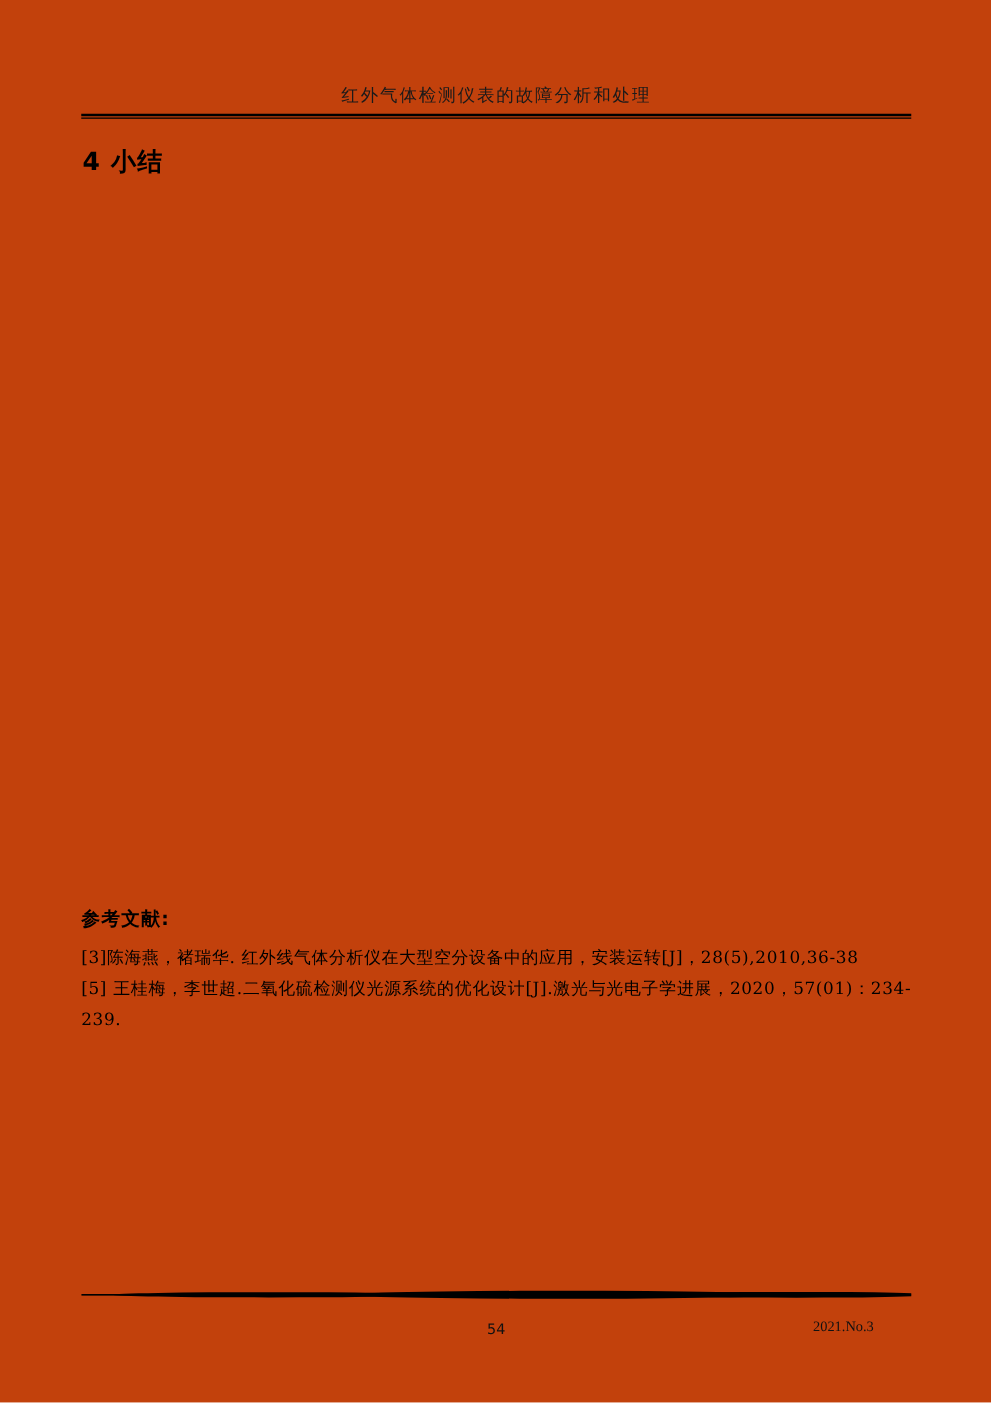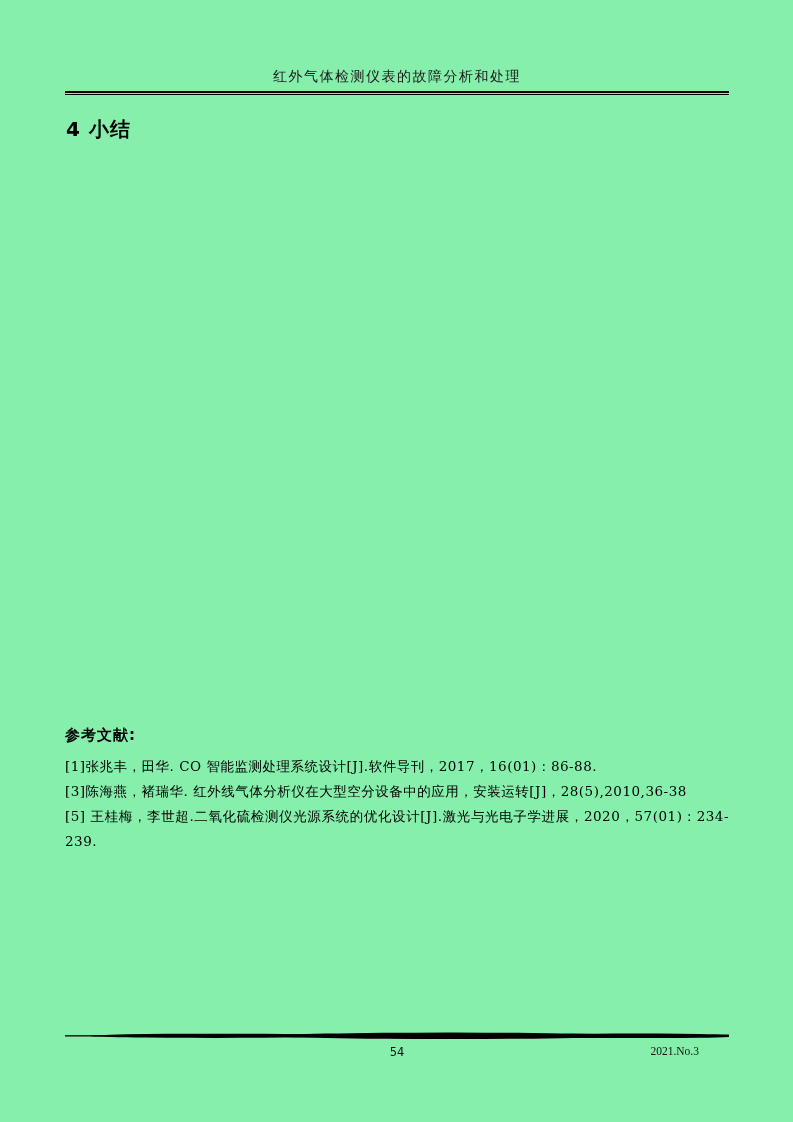--- a/index.html
+++ b/index.html
@@ -4,21 +4,21 @@
 <style>
   html, body {
     margin: 0;
     padding: 0;
     background: #ffffff;
   }
   .page {
     position: relative;
     width: 793px;
     height: 1122px;
-    background: #86efac;
+    background: #c2410c;
     color: #000000;
     overflow: hidden;
     font-family: "DejaVu Serif", serif;
   }
 
   
   .header {
     position: absolute;
     top: 68px;
     left: 65px;
@@ -95,21 +95,21 @@
     top: 1032px;
     left: 65px;
     width: 664px;
     font-family: "DejaVu Sans", sans-serif;
   }
   .footer-rule svg {
     display: block;
   }
   .footer-row {
     position: relative;
-    margin-top: 5px;
+    margin-top: 16px;
     height: 16px;
   }
   .page-number {
     display: block;
     text-align: center;
     font-size: 11.5px;
     color: #111111;
   }
   .issue-number {
     position: absolute;
@@ -129,21 +129,20 @@
     <div class="running-title">红外气体检测仪表的故障分析和处理</div>
     <div class="header-rule-thick"></div>
     <div class="header-rule-thin"></div>
   </div>
 
   <div class="section-heading">4 小结</div>
 
 
   <div class="references">
     <div class="references-label">参考文献:</div>
-    <div class="reference-item">[1]张兆丰，田华. CO 智能监测处理系统设计[J].软件导刊，2017，16(01)：86-88.</div>
     <div class="reference-item">[3]陈海燕，褚瑞华. 红外线气体分析仪在大型空分设备中的应用，安装运转[J]，28(5),2010,36-38</div>
     <div class="reference-item">[5] 王桂梅，李世超.二氧化硫检测仪光源系统的优化设计[J].激光与光电子学进展，2020，57(01)：234-239.</div>
   </div>
 
   <div class="footer">
     <div class="footer-rule">
       <svg width="664" height="8" viewBox="0 0 664 8" xmlns="http://www.w3.org/2000/svg" aria-hidden="true">
         <rect x="0" y="3.2" width="664" height="1.3" fill="#000000"></rect>
         <ellipse cx="150" cy="3.8" rx="125" ry="2.1" fill="#000000"></ellipse>
         <ellipse cx="385" cy="3.8" rx="175" ry="3.2" fill="#000000"></ellipse>

